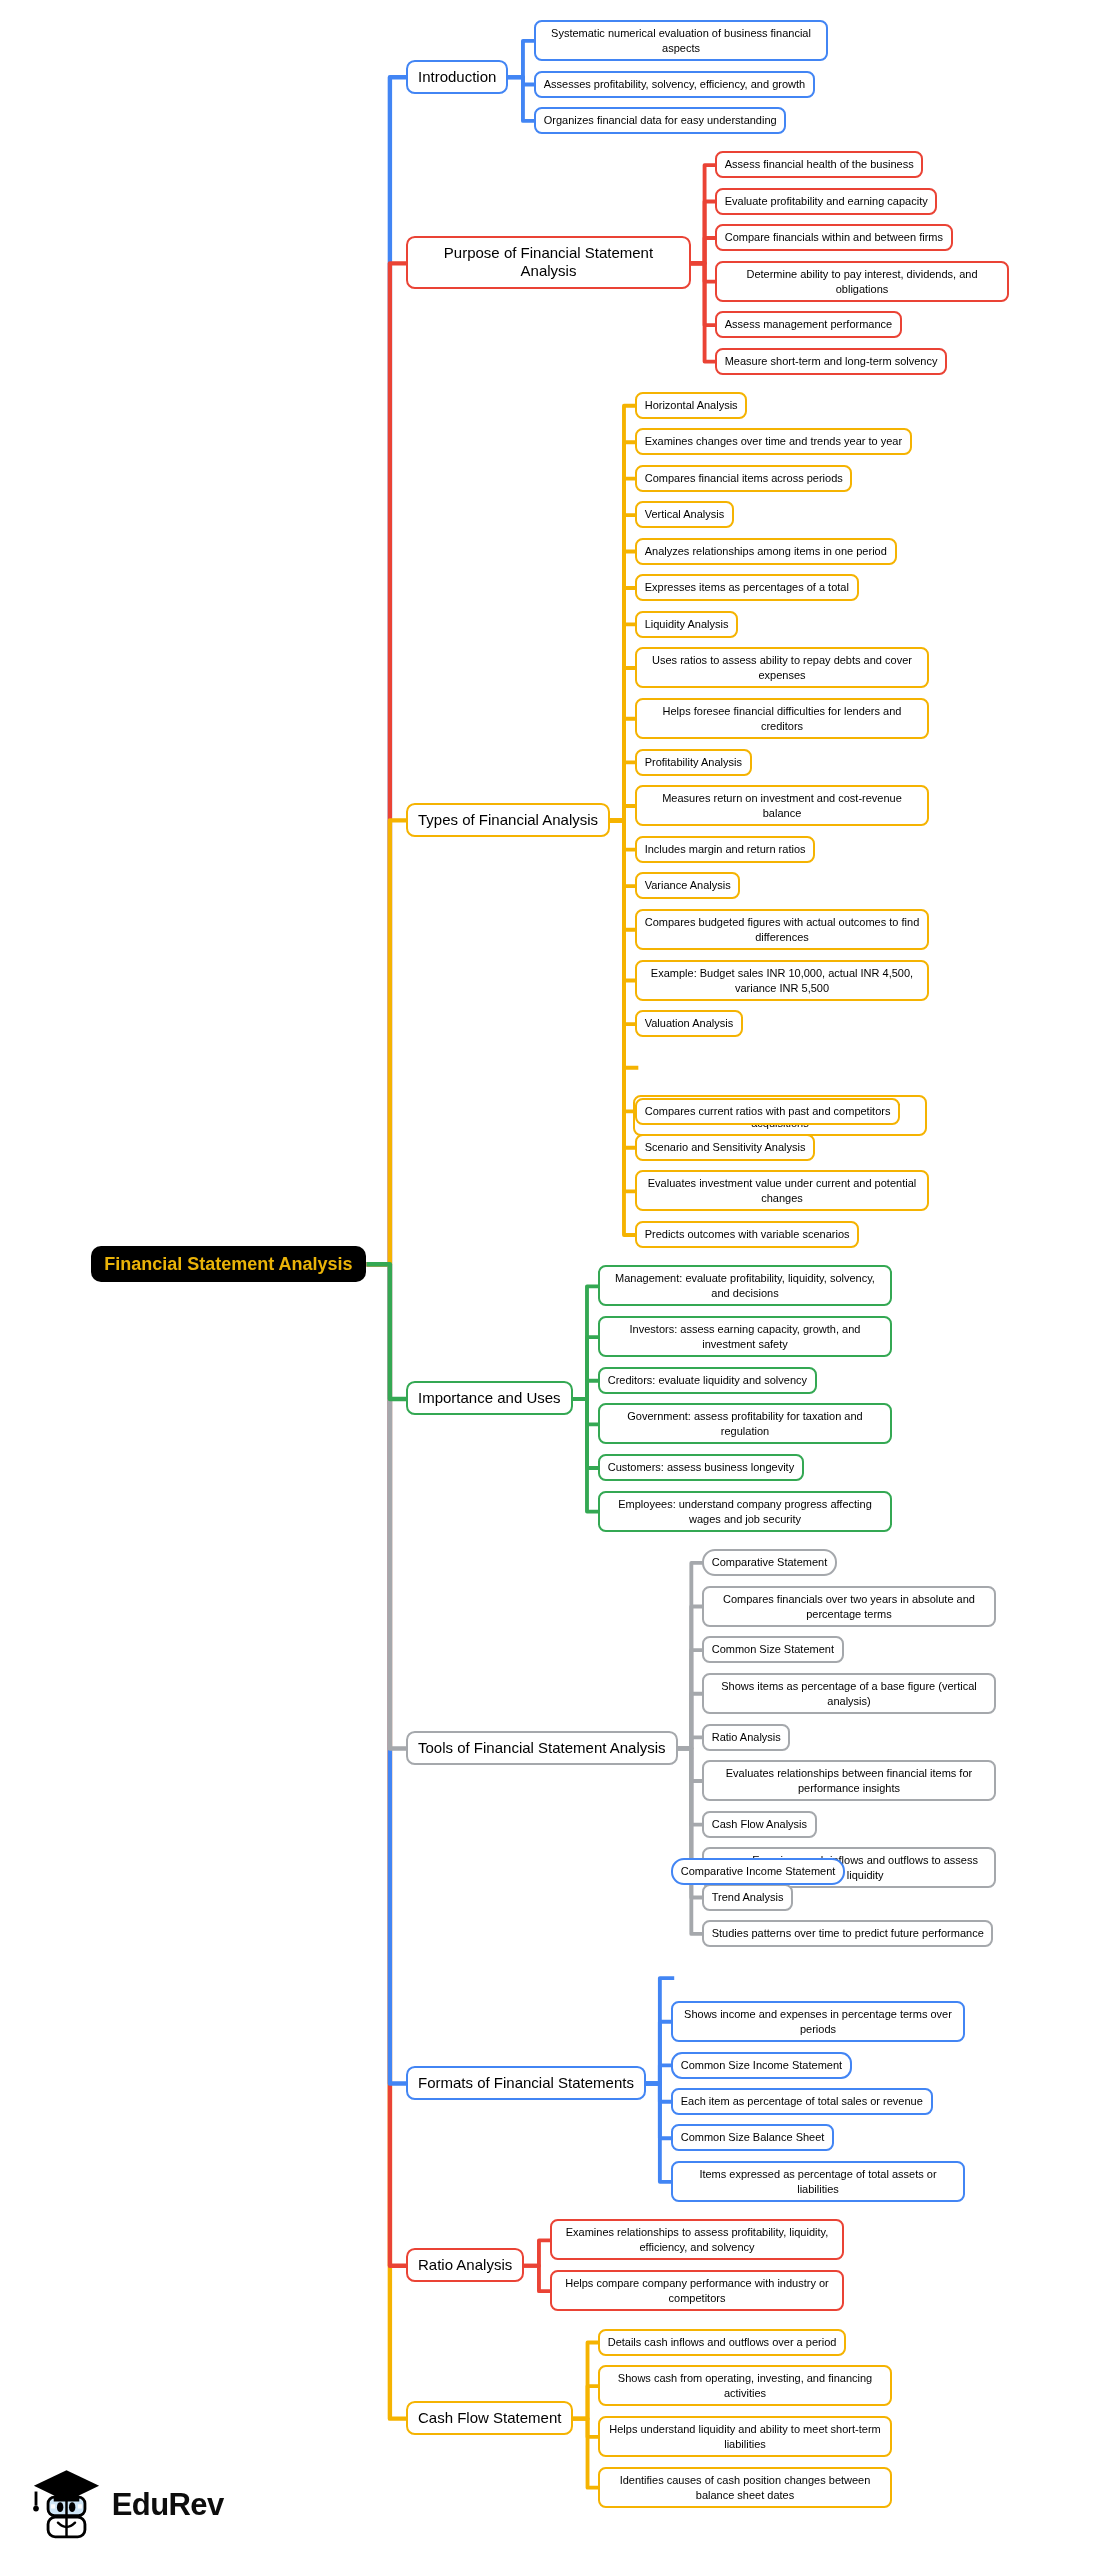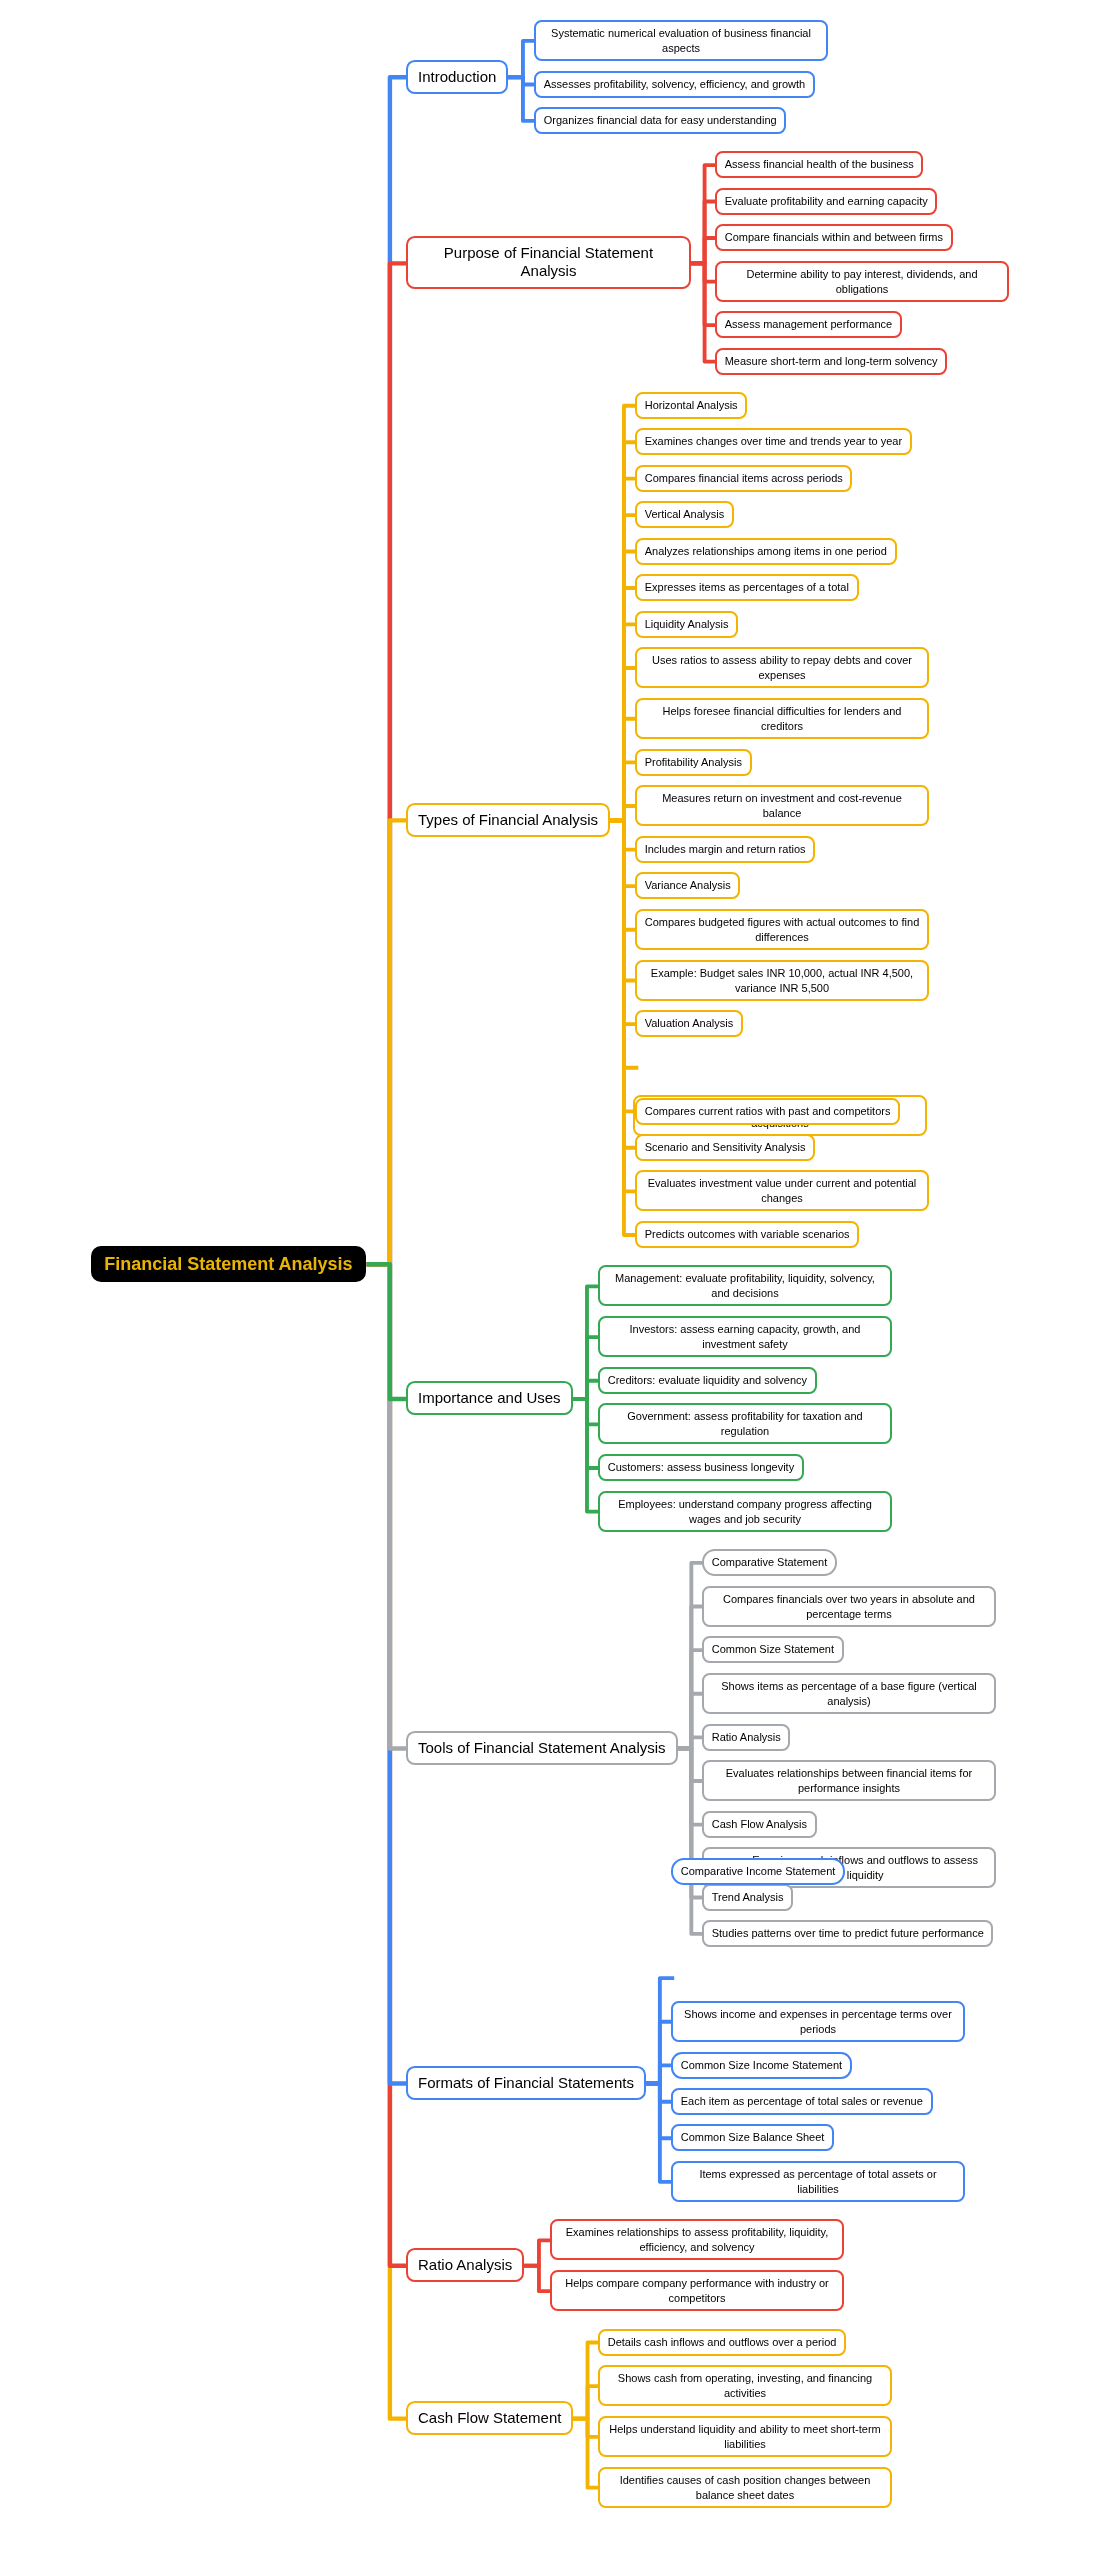--- a/index.html
+++ b/index.html
@@ -148,14 +148,31 @@
       <div class="blabel" style="border-color: rgb(234, 67, 53); left: 406px; top: 2248px;">Ratio Analysis</div>
       <div class="leaf" style="border-color: rgb(234, 67, 53); left: 550px; top: 2219px;">Examines relationships to assess profitability, liquidity, efficiency, and solvency</div>
       <div class="leaf" style="border-color: rgb(234, 67, 53); left: 550px; top: 2270px;">Helps compare company performance with industry or competitors</div>
       <div class="blabel" style="border-color: rgb(245, 179, 1); left: 406px; top: 2401px;">Cash Flow Statement</div>
       <div class="leaf" style="border-color: rgb(245, 179, 1); left: 598px; top: 2329px;">Details cash inflows and outflows over a period</div>
       <div class="leaf" style="border-color: rgb(245, 179, 1); left: 598px; top: 2365px;">Shows cash from operating, investing, and financing activities</div>
       <div class="leaf" style="border-color: rgb(245, 179, 1); left: 598px; top: 2416px;">Helps understand liquidity and ability to meet short-term liabilities</div>
       <div class="leaf" style="border-color: rgb(245, 179, 1); left: 598px; top: 2467px;">Identifies causes of cash position changes between balance sheet dates</div>
     </div>
 
+  <div class="logo">
+    <svg width="73" height="78" viewBox="0 0 100 110">
+      <line x1="7" y1="36" x2="7" y2="56" stroke="#000" stroke-width="4"></line>
+      <circle cx="7" cy="60" r="4" fill="#000"></circle>
+      <polygon points="50,6 96,28 50,50 4,28" fill="#000"></polygon>
+      <rect x="24" y="44" width="52" height="26" rx="9" fill="#cfe6f7" stroke="#000" stroke-width="4"></rect>
+      <path d="M32 42 Q50 30 68 42 L68 50 L32 50 Z" fill="#000"></path>
+      <ellipse cx="41" cy="58" rx="4.5" ry="7" fill="#000"></ellipse>
+      <ellipse cx="58" cy="58" rx="4.5" ry="7" fill="#000"></ellipse>
+      <rect x="28" y="54" width="6" height="6" fill="#fff" opacity="0.9"></rect>
+      <rect x="66" y="54" width="6" height="6" fill="#fff" opacity="0.9"></rect>
+      <rect x="24" y="72" width="52" height="28" rx="10" fill="#ffffff" stroke="#000" stroke-width="4"></rect>
+      <path d="M38 80 Q50 92 62 80" fill="none" stroke="#000" stroke-width="3.5" stroke-linecap="round"></path>
+      <line x1="50" y1="44" x2="50" y2="100" stroke="#000" stroke-width="3.5"></line>
+    </svg>
+    <span class="logo-text">EduRev</span>
+  </div>
 </div>
 
 
 </body></html>

